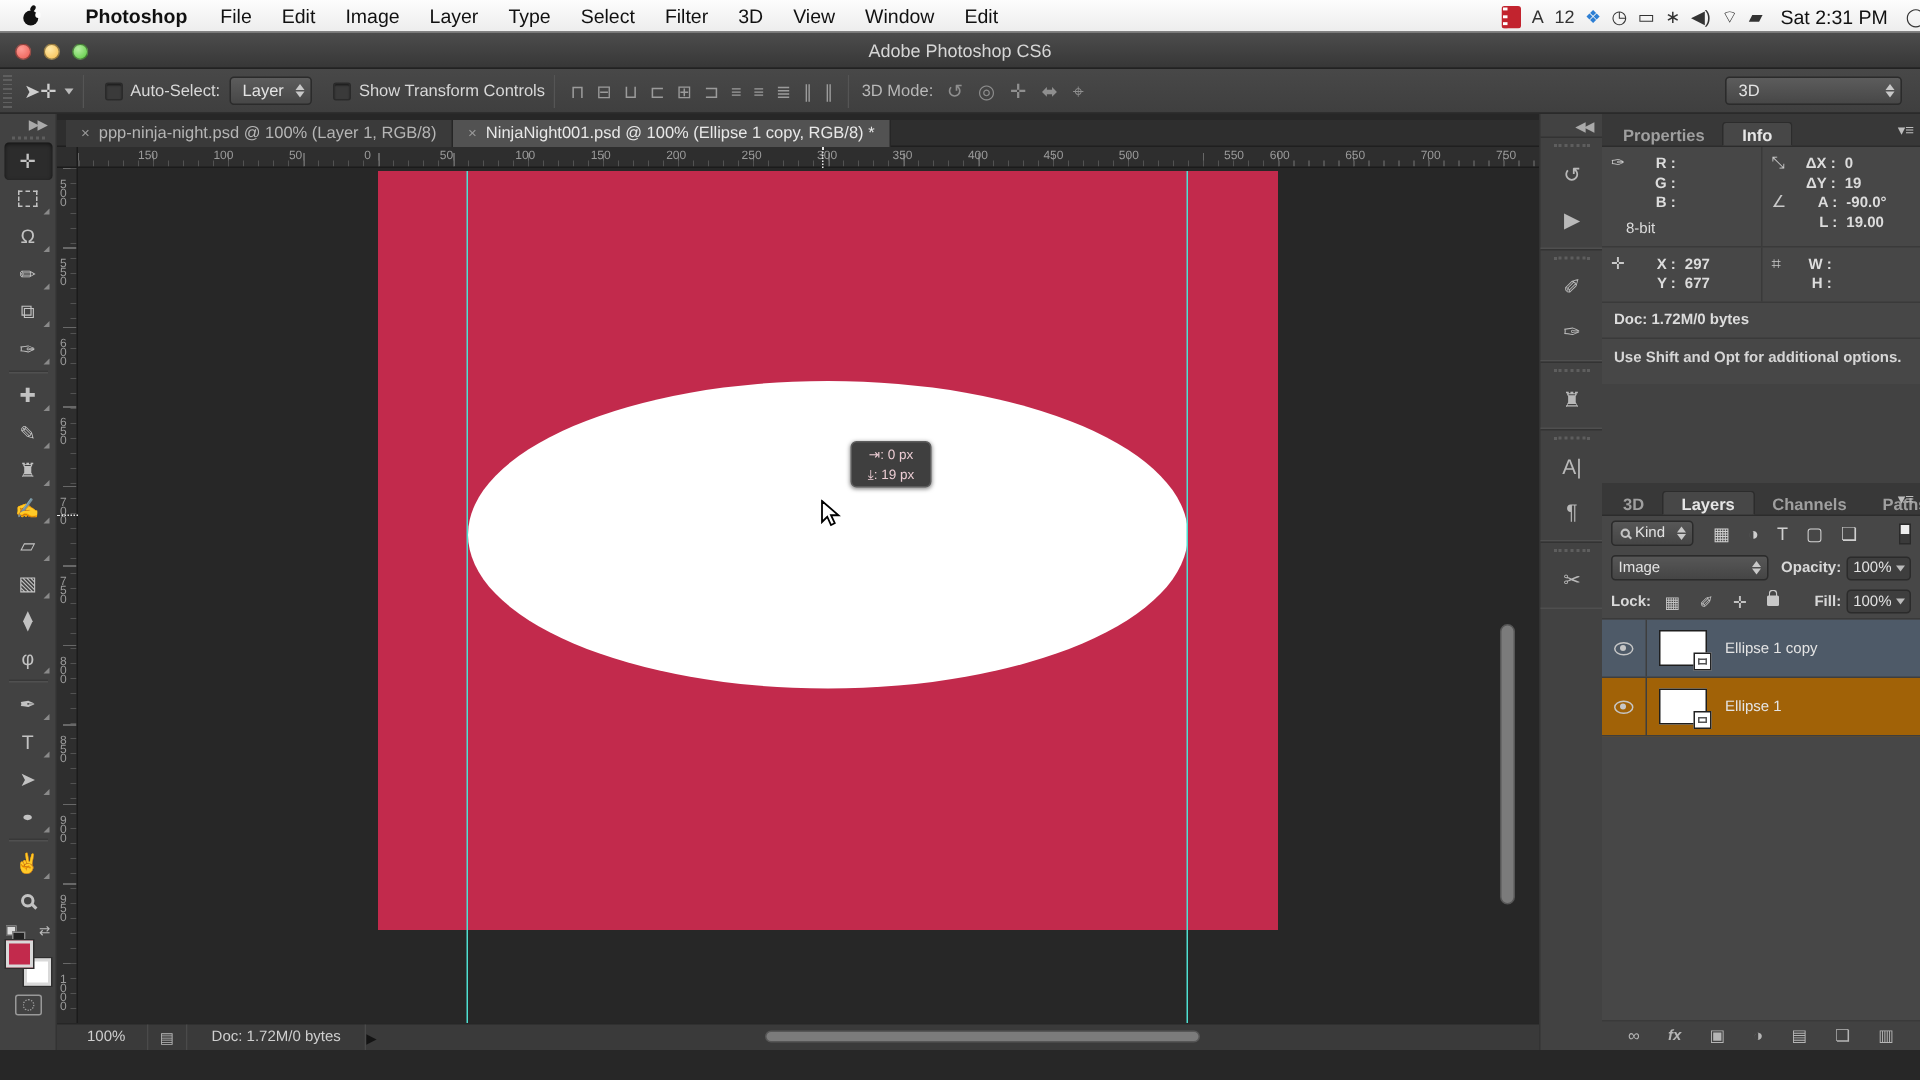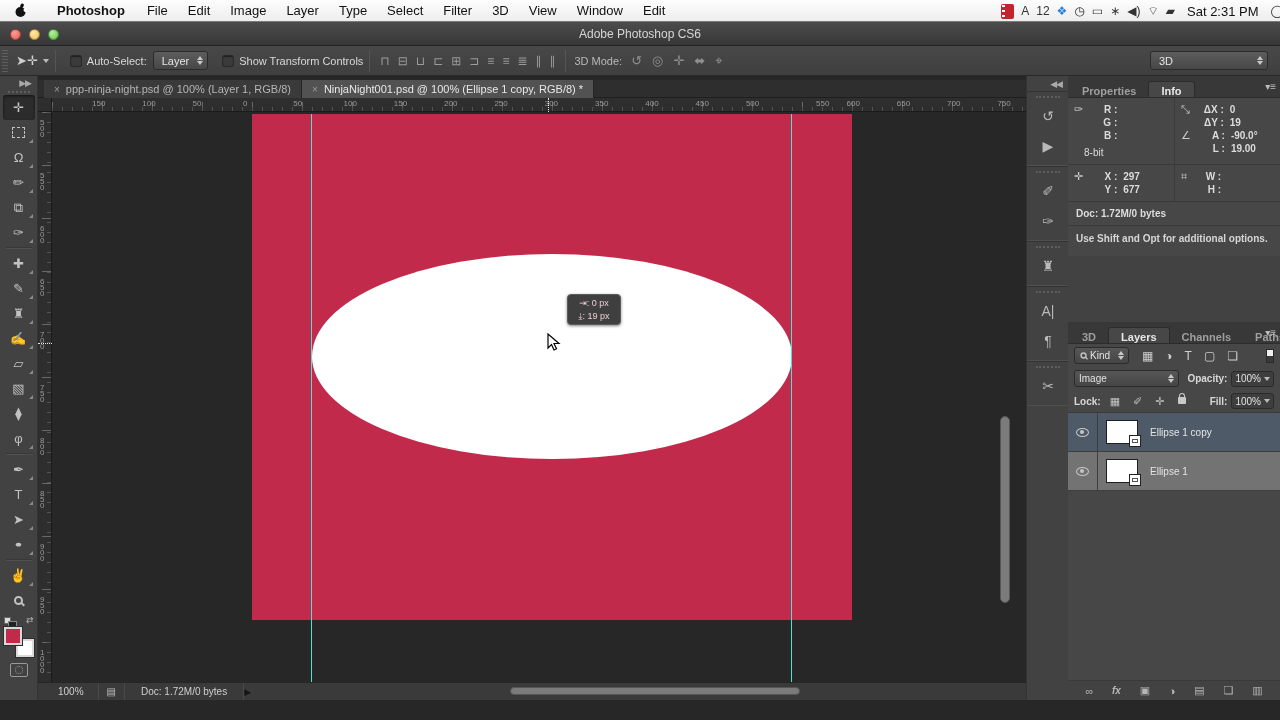--- a/index.html
+++ b/index.html
@@ -145,21 +145,21 @@
   .layers-panel { position:absolute; left:0; top:246px; width:212px; bottom:0; background:#474747; display:flex; flex-direction:column; }
   .lp-row { display:flex; align-items:center; font-size:10px; color:#d8d8d8; padding:3px 6px; gap:4px; }
   .filter-ic { color:#cfcfcf; font-size:12px; padding:0 3px; }
   .filter-toggle { width:8px; height:14px; margin-left:auto; background:linear-gradient(#eee 0 50%, #3a3a3a 50%); border:1px solid #2a2a2a; }
   .dd-small { background:linear-gradient(#575757,#454545); border:1px solid #2b2b2b; border-radius:3px;
     height:17px; display:inline-flex; align-items:center; padding:0 4px; color:#e2e2e2; }
   .val-box { background:#3e3e3e; border:1px solid #2b2b2b; border-radius:3px; height:16px;
     display:inline-flex; align-items:center; padding:0 3px; color:#e2e2e2; }
   .lockrow-ic { color:#c2c2c2; font-size:11px; padding:0 3px; }
   .layer-list { flex:1; overflow:hidden; border-top:1px solid #3a3a3a; }
-  .layer-row { height:39px; display:flex; align-items:center; background:#737373; border-bottom:1px solid #3e3e3e; font-size:10px; color:#e4e4e4; }
+  .layer-row { height:39px; display:flex; align-items:center; background:#a16207; border-bottom:1px solid #3e3e3e; font-size:10px; color:#e4e4e4; }
   .layer-row.selected { background:#4e5a68; }
   .eyecell { width:30px; height:100%; display:flex; align-items:center; justify-content:center; border-right:1px solid #3e3e3e; }
   .eye { width:13px; height:9px; border:1px solid #c6c6c6; border-radius:50%; position:relative; }
   .eye::after { content:''; position:absolute; left:3px; top:1px; width:4px; height:4px; background:#c6c6c6; border-radius:50%; }
   .thumb { margin:0 8px; position:relative; background:#fff; border:1px solid #1e1e1e; }
   .thumb.shape { width:32px; height:24px; }
   .thumb.bg { width:22px; height:30px; }
   .badge { position:absolute; right:-4px; bottom:-4px; width:12px; height:12px; background:#fff; border:1px solid #222; }
   .badge::after { content:''; position:absolute; left:2px; top:3px; right:2px; bottom:3px; border:1px dashed #555; }
   .lname { margin-left:4px; }

